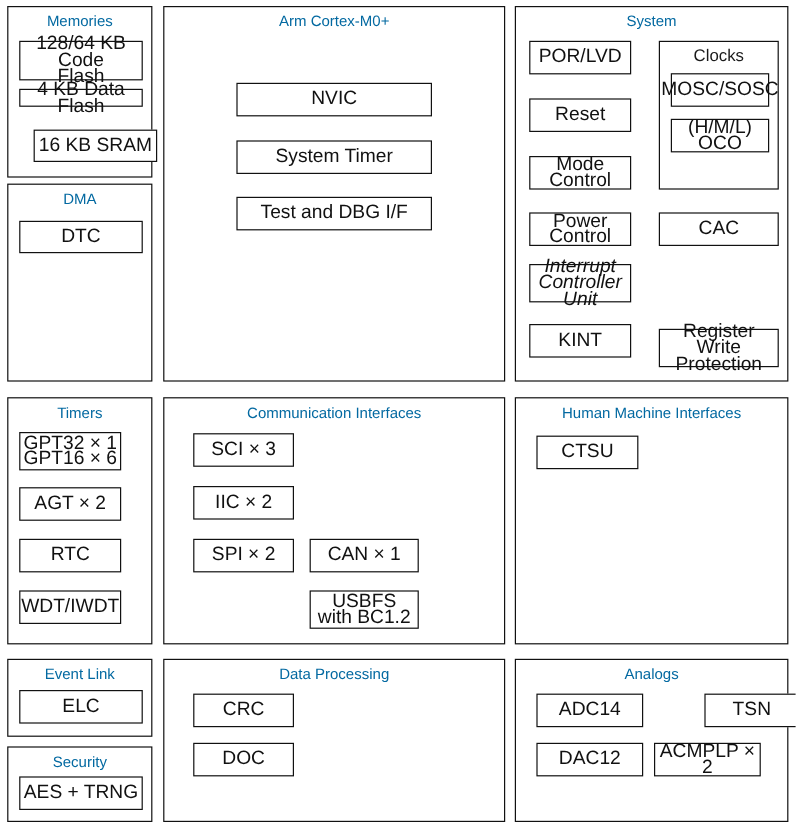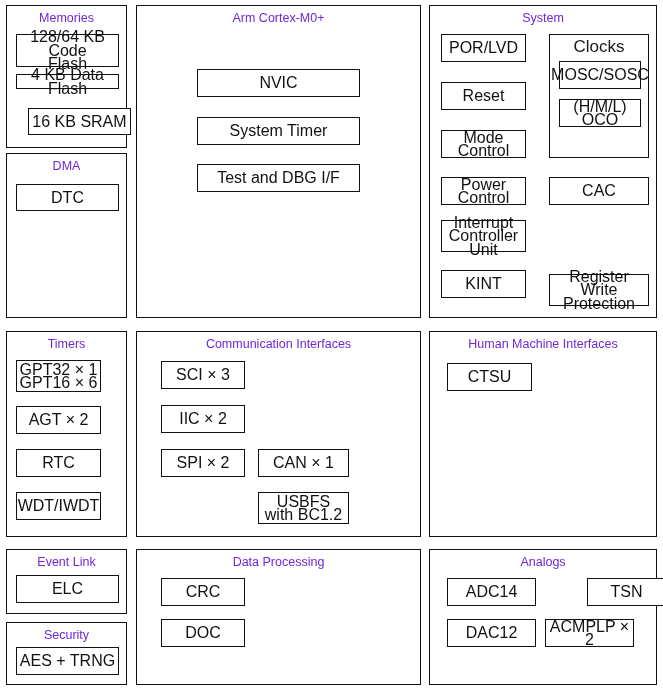--- a/index.html
+++ b/index.html
@@ -31,21 +31,21 @@
     background: #ffffff;
   }
   .panel-title {
     position: absolute;
     top: 5px;
     left: 0;
     right: 0;
     text-align: center;
     font-size: 12.5px;
     line-height: 15px;
-    color: #6d28d9;
+    color: #0369a1;
     white-space: nowrap;
   }
 
   
   .block {
     position: absolute;
     box-sizing: border-box;
     border: 1.3px solid #111111;
     background: #ffffff;
     display: flex;
@@ -64,21 +64,21 @@
     box-sizing: border-box;
     border: 1.3px solid #111111;
     background: #ffffff;
   }
   .subpanel-title {
     position: absolute;
     top: 5px;
     left: 0;
     right: 0;
     text-align: center;
-    font-size: 17px;
+    font-size: 14px;
     line-height: 13px;
     color: #1a1a1a;
   }
 </style>
 </head>
 <body>
 
 <div id="canvas">
 
   <div class="panel" style="left:6px; top:5px; width:121px; height:143px;">
@@ -102,21 +102,21 @@
   </div>
 
   <div class="panel" style="left:429px; top:5px; width:228px; height:313px;">
     <div class="panel-title">System</div>
 
     <div class="block" style="left:11px; top:28px; width:85px; height:28px;">POR/LVD</div>
     <div class="block" style="left:11px; top:76px; width:85px; height:28px;">Reset</div>
     <div class="block" style="left:11px; top:124px; width:85px; height:28px;">Mode Control</div>
     <div class="block" style="left:11px; top:171px; width:85px; height:28px;">Power Control</div>
     <div class="block" style="left:119px; top:171px; width:100px; height:28px;">CAC</div>
-    <div class="block" style="left:11px; top:214px; width:85px; height:32px;">Interrupt
+    <div class="block" style="left:11px; top:214px; width:85px; height:32px;font-style:italic;">Interrupt
 Controller Unit</div>
     <div class="block" style="left:11px; top:264px; width:85px; height:28px;">KINT</div>
     <div class="block" style="left:119px; top:268px; width:100px; height:32px;">Register Write
 Protection</div>
 
     <div class="subpanel" style="left:119px; top:28px; width:100px; height:124px;">
       <div class="subpanel-title">Clocks</div>
       <div class="block" style="left:9px; top:26px; width:82px; height:28px;">MOSC/SOSC</div>
       <div class="block" style="left:9px; top:64px; width:82px; height:28px;">(H/M/L) OCO</div>
     </div>

